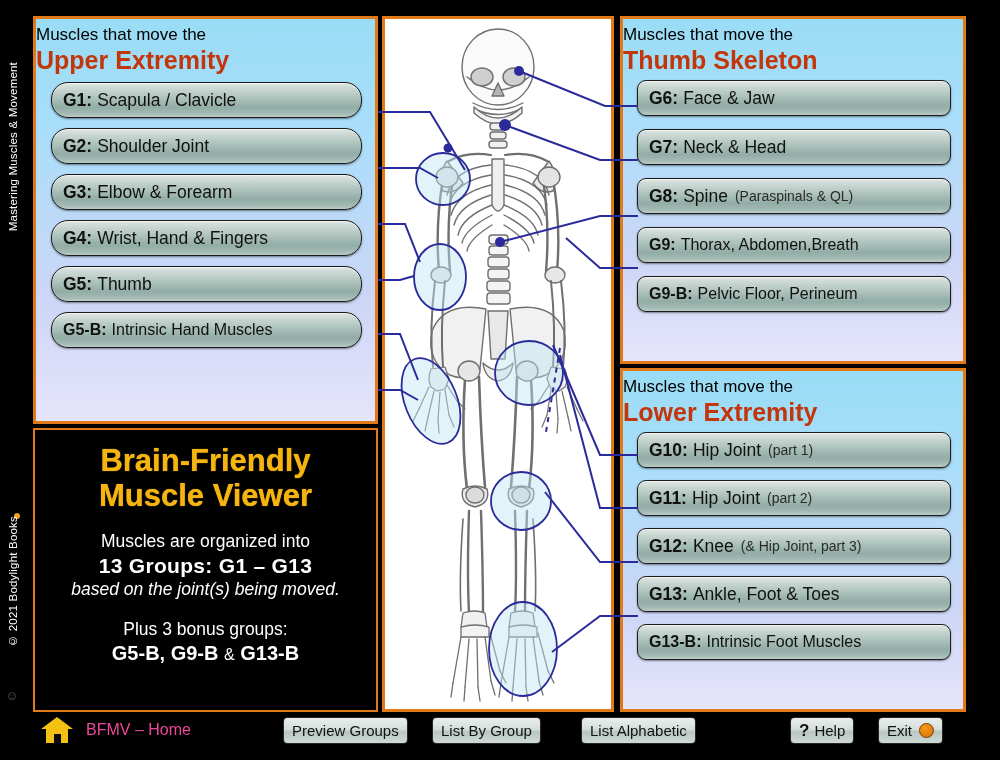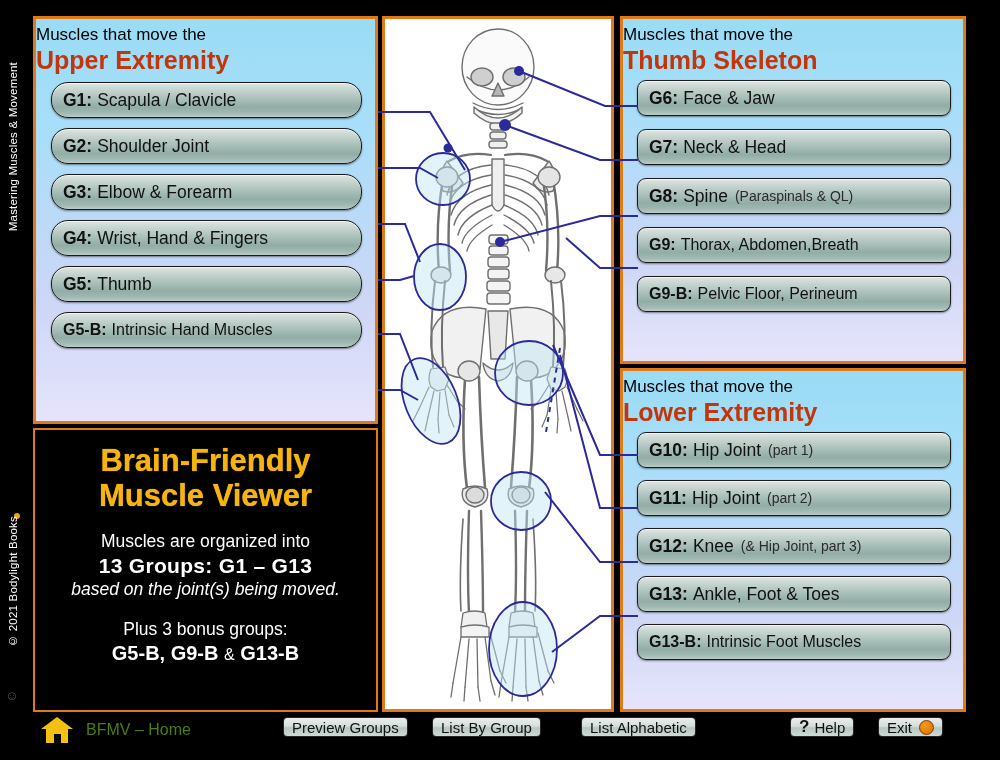--- a/index.html
+++ b/index.html
@@ -156,26 +156,26 @@
     width: 1000px; height: 48px;
     background: #000;
   }
   .home-icon {
     position: absolute; left: 40px; top: 716px;
     width: 34px; height: 28px;
     cursor: pointer;
   }
   .home-label {
     position: absolute; left: 86px; top: 721px;
-    color: #4d7c0f; font-size: 16px;
+    color: #ec4899; font-size: 16px;
     white-space: nowrap;
   }
   .tbtn {
     position: absolute; top: 717px;
-    height: 20px;
+    height: 27px;
     border: 1px solid #262626;
     border-radius: 4px;
     background: linear-gradient(to bottom, #e9eeec 0%, #d6dedb 45%, #b9c6c2 55%, #cfdad6 100%);
     color: #111;
     font-size: 15px;
     display: flex; align-items: center; justify-content: center;
     padding: 0 8px;
     box-shadow: 0 1px 2px rgba(0,0,0,.6);
     cursor: pointer;
     white-space: nowrap;

